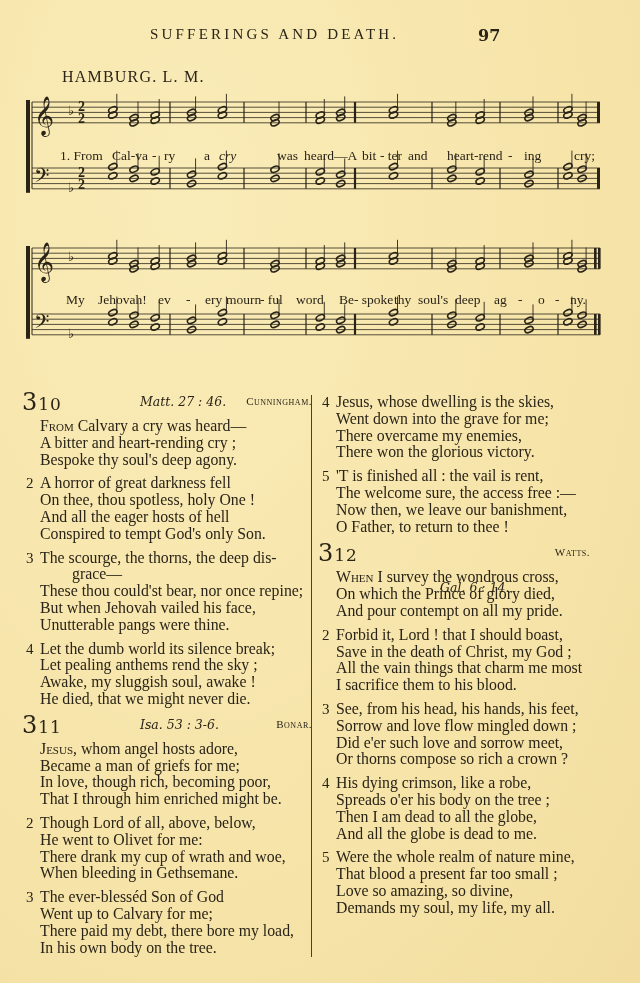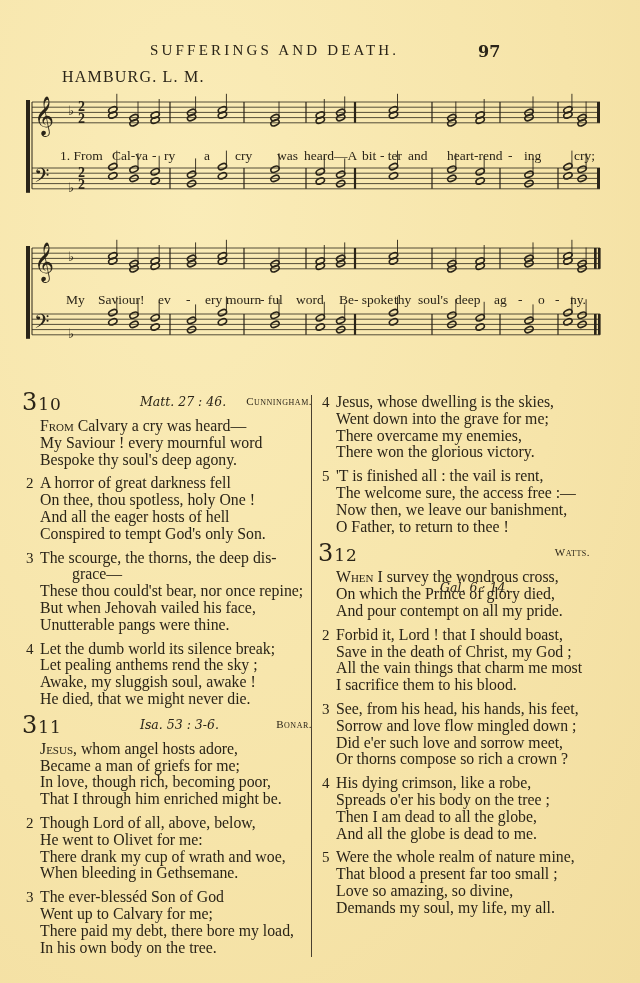--- a/index.html
+++ b/index.html
@@ -5,21 +5,21 @@
   html, body { margin: 0; padding: 0; }
   body {
     width: 640px; height: 983px; overflow: hidden;
     background: #f7e6ae;
     background-image: radial-gradient(ellipse at 30% 20%, #faecb8 0%, #f6e4a9 60%, #f2dd9f 100%);
     font-family: "Liberation Serif", "DejaVu Serif", serif;
     color: #2a2418;
     position: relative;
   }
   .running-head {
-    position: absolute; top: 42px; left: 0; width: 540px; height: 24px;
+    position: absolute; top: 26px; left: 0; width: 540px; height: 24px;
   }
   .running-title {
     position: absolute; left: 150px; top: 0;
     font-size: 15px; letter-spacing: 3.2px;
   }
   .page-number {
     position: absolute; left: 478px; top: 0; font-size: 16px; font-weight: bold;
     font-family: "DejaVu Serif", serif;
   }
   .tune-name {
@@ -199,21 +199,21 @@
       <ellipse cx="560.0833333333334" cy="77.2" rx="4.4" ry="2.7" fill="none" stroke="#2a2418" stroke-width="1.6" transform="rotate(-25 560.0833333333334 77.2)"></ellipse>
       <ellipse cx="560.0833333333334" cy="86.4" rx="4.4" ry="2.7" fill="none" stroke="#2a2418" stroke-width="1.6" transform="rotate(-25 560.0833333333334 86.4)"></ellipse>
       <line x1="564.0833333333334" y1="77.2" x2="564.0833333333334" y2="61.2" stroke="#2a2418" stroke-width="0.9"></line>
     </svg>
   <div class="lyrics" id="lyr1" style="top:56px;left:0;">
       <span class="lyric-syl" style="left: 38px; font-family: Liberation Serif, serif;">1. From</span>
       <span class="lyric-syl" style="left: 90px;">Cal-va</span>
       <span class="lyric-syl" style="left: 130px;">-</span>
       <span class="lyric-syl" style="left: 142px;">ry</span>
       <span class="lyric-syl" style="left: 182px;">a</span>
-      <span class="lyric-syl" style="left: 213px;">cry</span>
+      <span class="lyric-syl" style="left: 197px; font-style: italic;">cry</span>
       <span class="lyric-syl" style="left: 255px;">was</span>
       <span class="lyric-syl" style="left: 282px;">heard—A</span>
       <span class="lyric-syl" style="left: 340px;">bit</span>
       <span class="lyric-syl" style="left: 358px; text-align: right;">- ter</span>
       <span class="lyric-syl" style="left: 386px;">and</span>
       <span class="lyric-syl" style="left: 425px;">heart-rend</span>
       <span class="lyric-syl" style="left: 486px;">-</span>
       <span class="lyric-syl" style="left: 502px;">ing</span>
       <span class="lyric-syl" style="left: 552px;">cry;</span>
     </div>
@@ -335,21 +335,21 @@
       <line x1="549.9166666666666" y1="76.6" x2="549.9166666666666" y2="60.599999999999994" stroke="#2a2418" stroke-width="0.9"></line>
       <ellipse cx="560.0833333333334" cy="27.6" rx="4.4" ry="2.7" fill="none" stroke="#2a2418" stroke-width="1.6" transform="rotate(-25 560.0833333333334 27.6)"></ellipse>
       <ellipse cx="560.0833333333334" cy="32.8" rx="4.4" ry="2.7" fill="none" stroke="#2a2418" stroke-width="1.6" transform="rotate(-25 560.0833333333334 32.8)"></ellipse>
       <line x1="564.0833333333334" y1="27.6" x2="564.0833333333334" y2="11.600000000000001" stroke="#2a2418" stroke-width="0.9"></line>
       <ellipse cx="560.0833333333334" cy="79.2" rx="4.4" ry="2.7" fill="none" stroke="#2a2418" stroke-width="1.6" transform="rotate(-25 560.0833333333334 79.2)"></ellipse>
       <ellipse cx="560.0833333333334" cy="88.4" rx="4.4" ry="2.7" fill="none" stroke="#2a2418" stroke-width="1.6" transform="rotate(-25 560.0833333333334 88.4)"></ellipse>
       <line x1="564.0833333333334" y1="79.2" x2="564.0833333333334" y2="63.2" stroke="#2a2418" stroke-width="0.9"></line>
     </svg>
   <div class="lyrics" id="lyr2" style="top:56px;left:0;">
       <span class="lyric-syl" style="left: 44px;">My</span>
-      <span class="lyric-syl" style="left: 76px;">Saviour!</span>
+      <span class="lyric-syl" style="left: 76px;">Jehovah!</span>
       <span class="lyric-syl" style="left: 136px;">ev</span>
       <span class="lyric-syl" style="left: 164px;">-</span>
       <span class="lyric-syl" style="left: 183px;">ery</span>
       <span class="lyric-syl" style="left: 204px;">mourn</span>
       <span class="lyric-syl" style="left: 238px; text-align: center;">- ful</span>
       <span class="lyric-syl" style="left: 274px;">word</span>
       <span class="lyric-syl" style="left: 317px;">Be</span>
       <span class="lyric-syl" style="left: 332px;">- spoke</span>
       <span class="lyric-syl" style="left: 372px;">thy</span>
       <span class="lyric-syl" style="left: 396px;">soul's</span>
@@ -366,21 +366,21 @@
 
 <div class="col col-left" id="colLeft">
     <div class="hymn">
       <div class="hymn-header">
         <span class="hymn-number"><span>3</span><span class="small">10</span></span>
         <span class="hymn-scripture" style="left: 118px;">Matt. 27 : 46.</span>
         <span class="hymn-author" style="right: 2px;">Cunningham.</span>
       </div>
       <div class="stanza">
         <span class="line"><span class="sc">From</span> Calvary a cry was heard—</span>
-        <span class="line">My Saviour !  every mournful word</span>
+        <span class="line">A bitter and heart-rending cry ;</span>
         <span class="line">Bespoke thy soul's deep agony.</span>
       </div>
       <div class="stanza">
         <span class="stanza-num">2</span>
         <span class="line">A horror of great darkness fell</span>
         <span class="line">On thee, thou spotless, holy One !</span>
         <span class="line">And all the eager hosts of hell</span>
         <span class="line">Conspired to tempt God's only Son.</span>
       </div>
       <div class="stanza">

